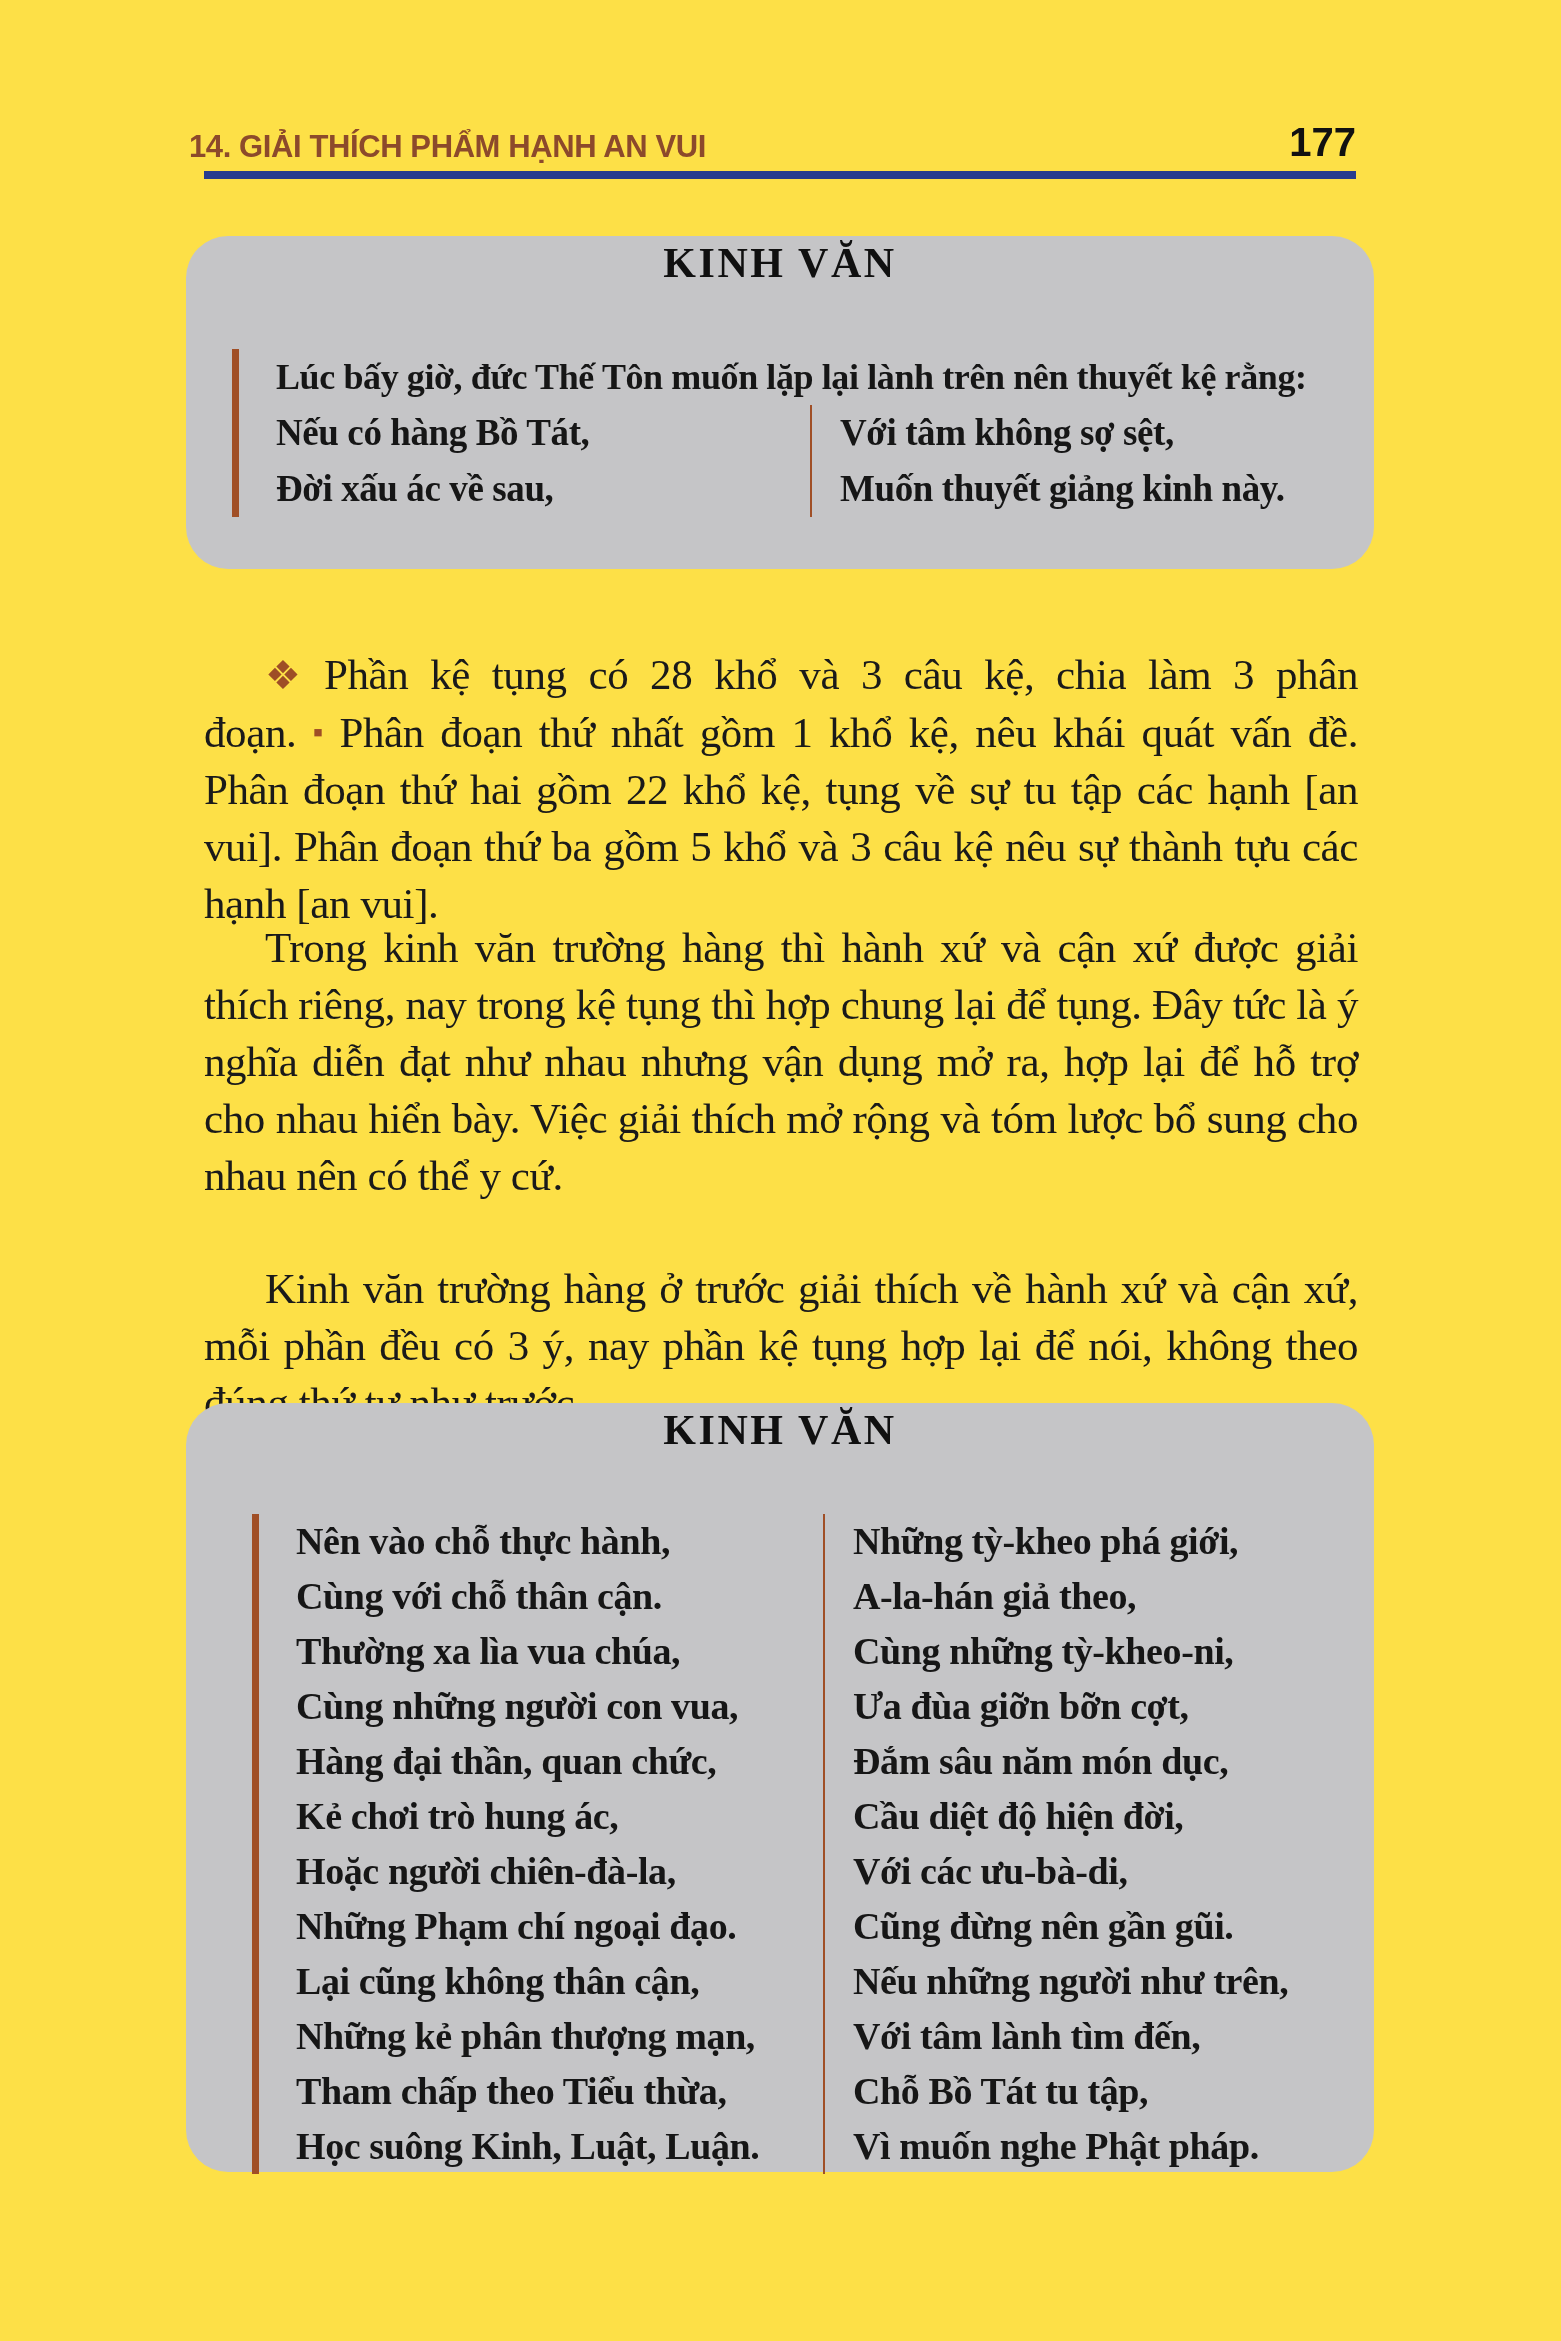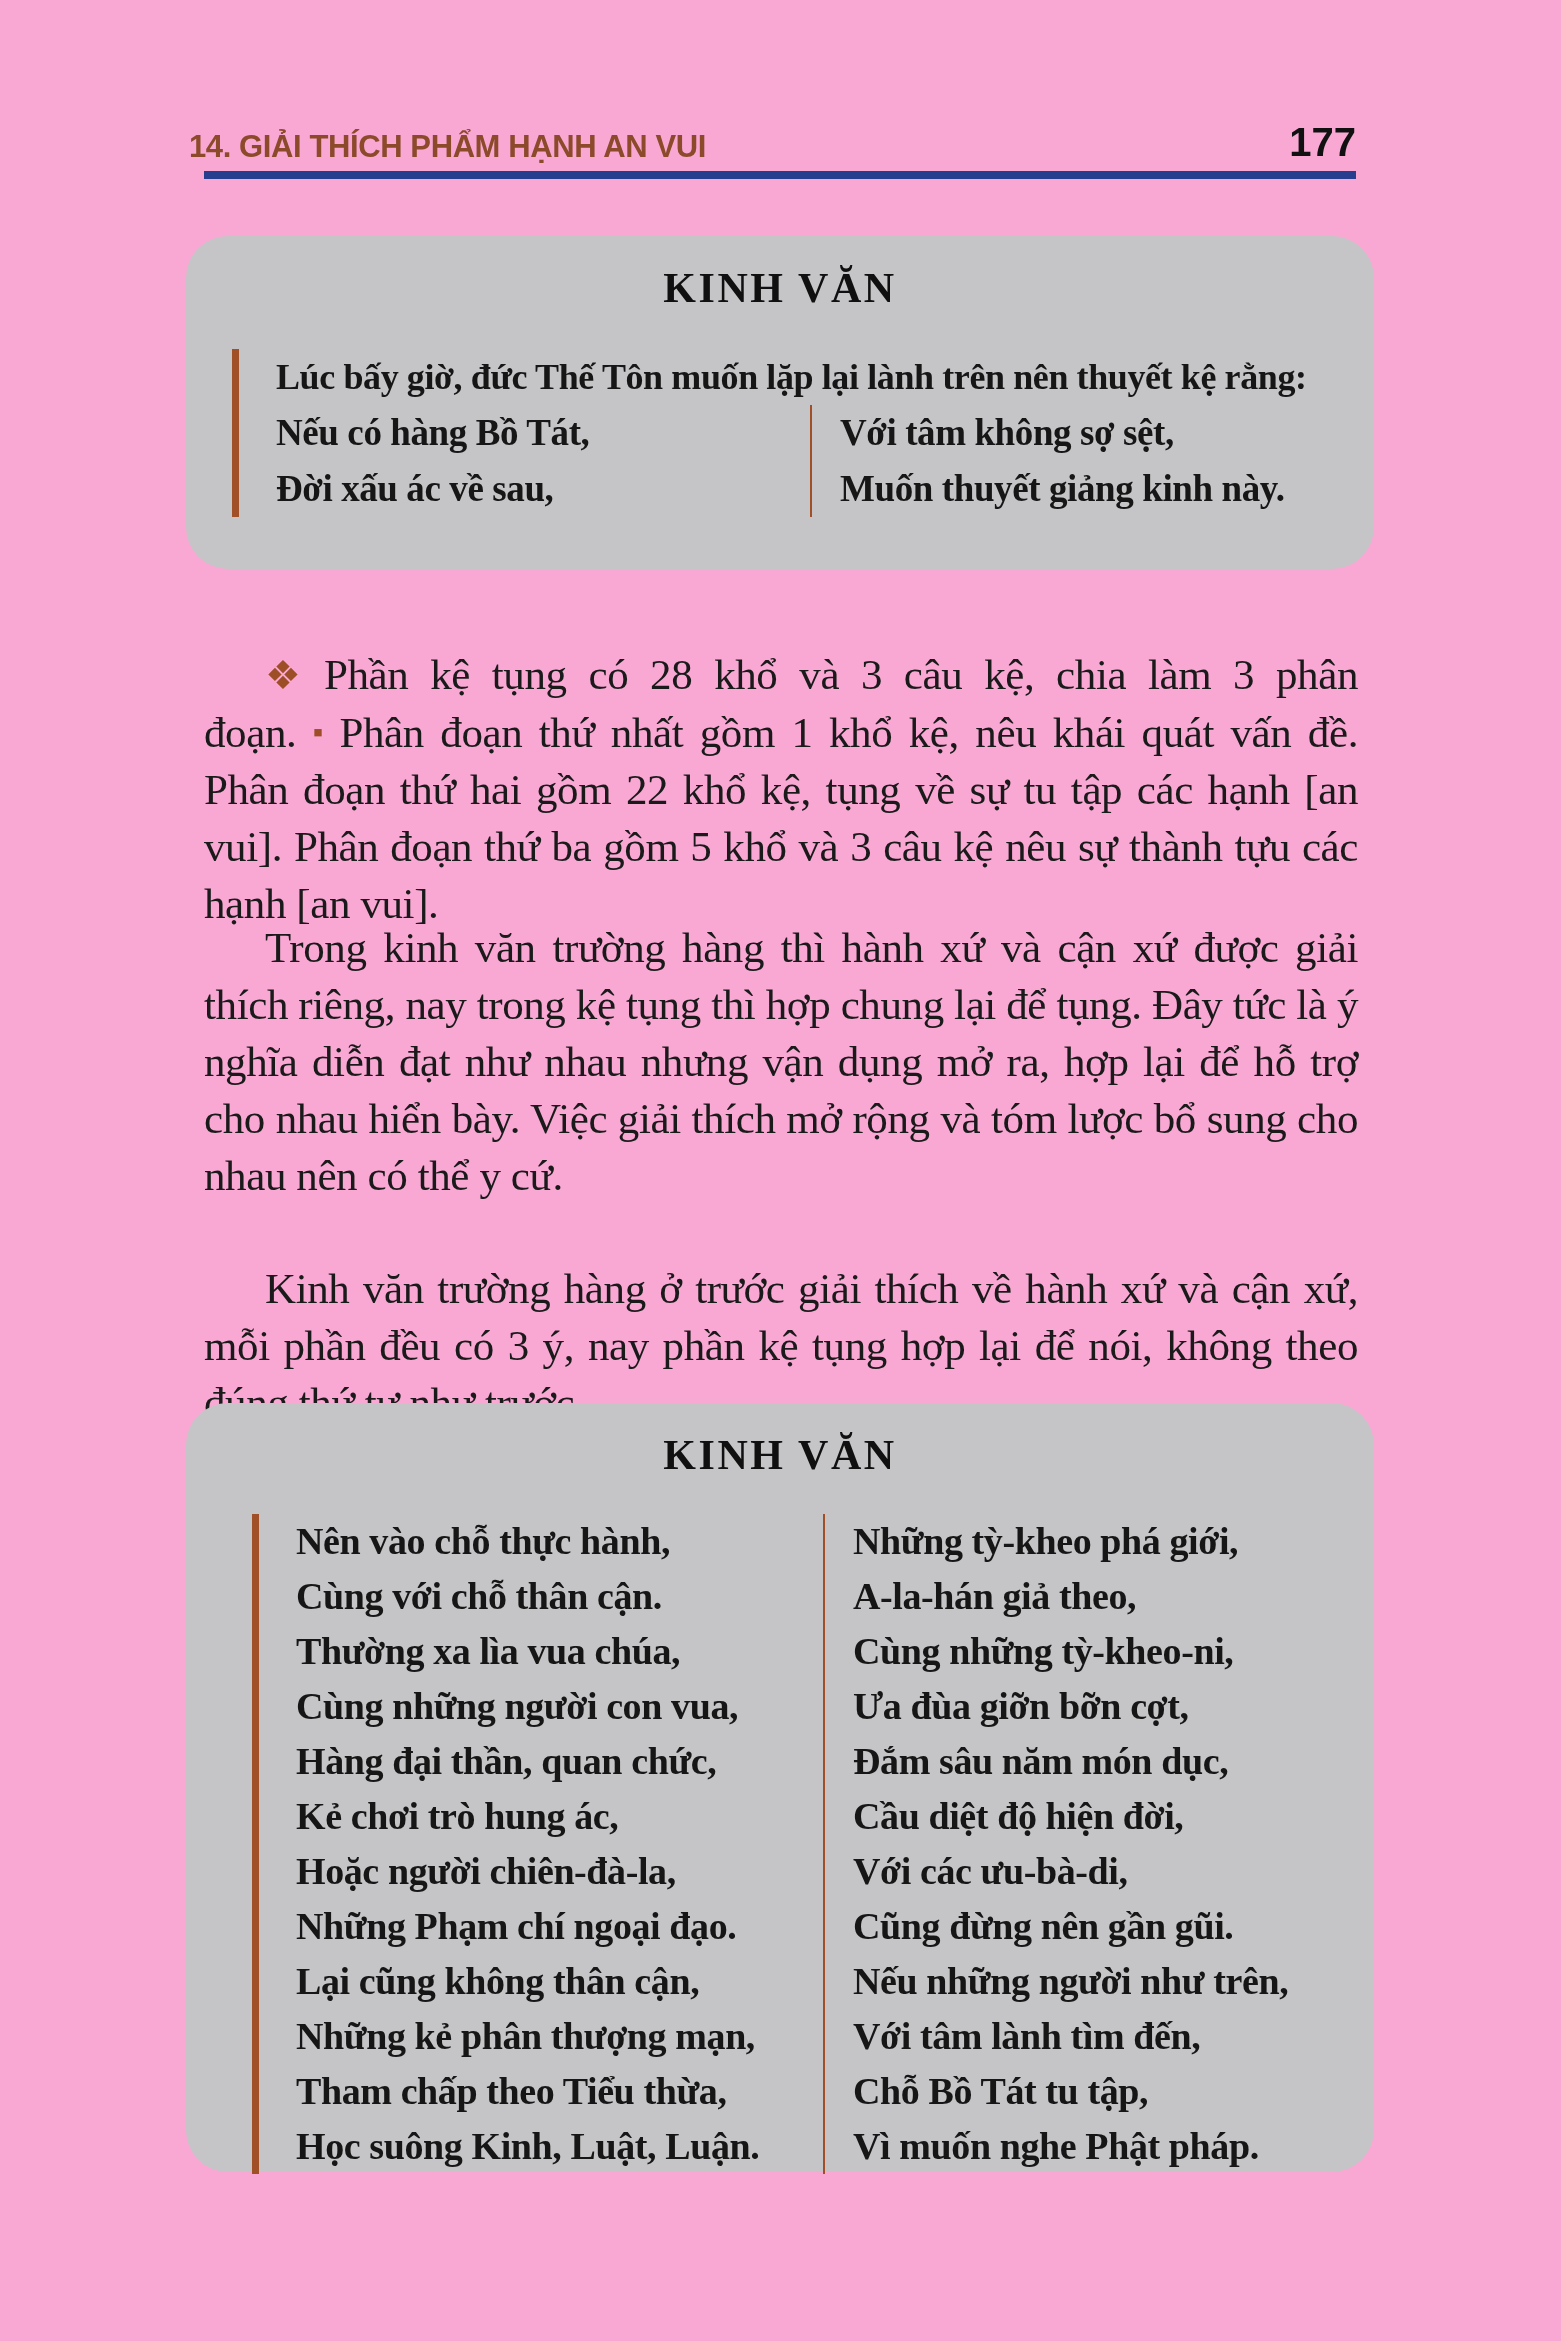--- a/index.html
+++ b/index.html
@@ -1,19 +1,19 @@
 <!DOCTYPE html>
 <html lang="vi" style="font-size:14px"><head>
 <meta charset="utf-8">
 <style>
   html,body{margin:0;padding:0;background:#ffffff;}
   .page{
     position:relative;
     width:1561px;height:2342px;
-    background:#f9a8d4;
+    background:#fde047;
     font-family:"Liberation Serif","DejaVu Serif",serif;
     color:#161616;
     overflow:hidden;
   }
   
   .header-row{
     position:absolute;left:189px;top:120px;width:1167px;
     display:flex;justify-content:space-between;align-items:flex-end;
   }
   .chapter-head{
@@ -30,21 +30,21 @@
     background:#273D8D;
   }
   
   .kinh-box{
     position:absolute;left:186px;width:1188px;
     background:#C5C5C7;border-radius:42px;
   }
   .box-1{top:236px;height:333px;}
   .box-2{top:1403px;height:769px;}
   .kv-title{
-    padding-top:28px;text-align:center;
+    padding-top:3px;text-align:center;
     font-weight:bold;font-size:42px;letter-spacing:2.6px;color:#101010;
   }
   
   .quote1{
     position:absolute;left:46px;top:113px;right:24px;
     border-left:7.8px solid #A04F26;
   }
   .quote-intro{
     padding-left:37px;padding-right:5.2px;
     font-weight:bold;font-size:36px;line-height:56px;

